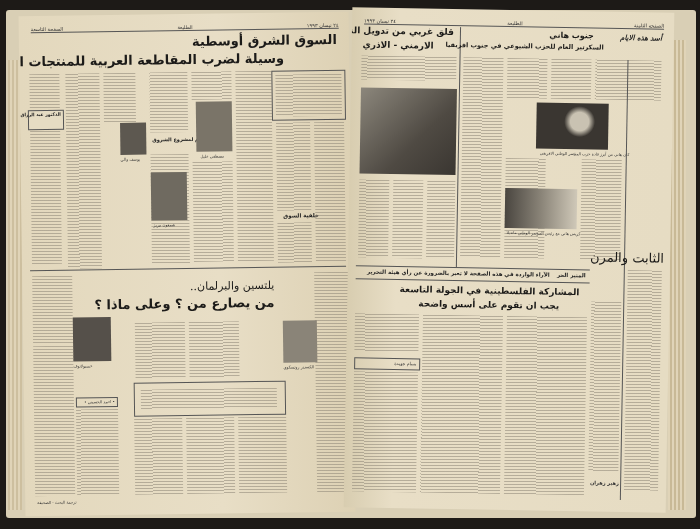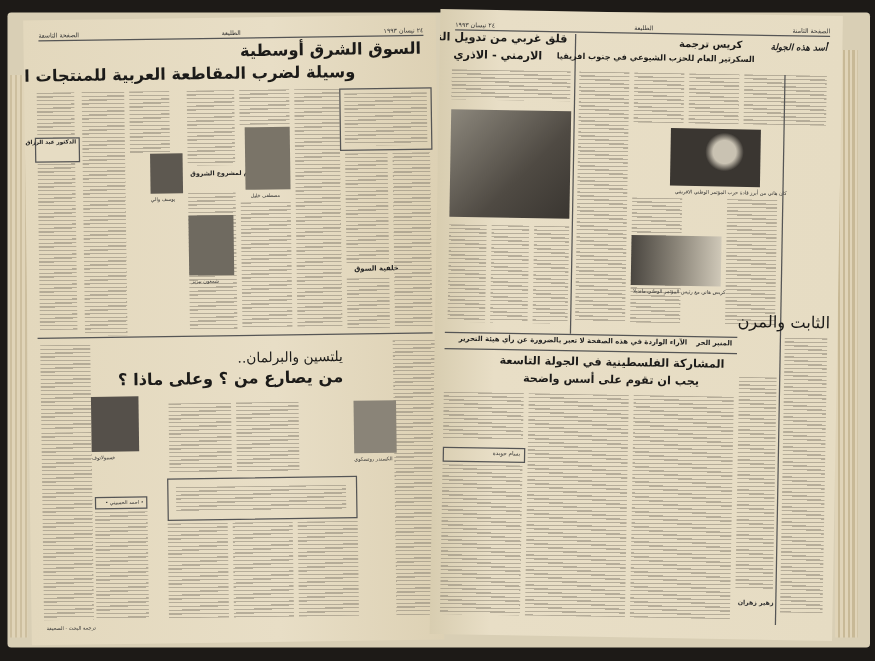--- a/index.html
+++ b/index.html
@@ -98,22 +98,22 @@
 
   <div class="headline" style="right:220px;top:18px;font-size:9px;">قلق غربي من تدويل النزاع</div>
   <div class="headline" style="right:240px;top:32px;font-size:9px;">الارمني - الاذري</div>
   <div class="rule" style="left:108px;top:18px;width:1px;height:240px;"></div>
   <div class="txt" style="left:10px;top:48px;width:95px;height:24px;"></div>
   <div class="photo" style="left:10px;top:80px;width:96px;height:86px;background:linear-gradient(135deg,#8c877c,#4f4a43 60%,#3a3631);"></div>
   <div class="txt" style="left:10px;top:172px;width:30px;height:78px;"></div>
   <div class="txt" style="left:44px;top:172px;width:30px;height:78px;"></div>
   <div class="txt" style="left:78px;top:172px;width:28px;height:78px;"></div>
 
-  <div class="label" style="right:12px;top:22px;font-size:7px;font-style:italic;">أسد هذه الجولة</div>
-  <div class="headline" style="right:80px;top:20px;font-size:8px;">كريس ترجمة</div>
+  <div class="label" style="right:12px;top:22px;font-size:7px;font-style:italic;">أسد هذه الايام</div>
+  <div class="headline" style="right:80px;top:20px;font-size:8px;">جنوب هاني</div>
   <div class="headline" style="right:70px;top:32px;font-size:6.5px;">السكرتير العام للحزب الشيوعي في جنوب افريقيا</div>
   <div class="txt" style="left:112px;top:48px;width:40px;height:200px;"></div>
   <div class="txt" style="left:156px;top:48px;width:40px;height:40px;"></div>
   <div class="photo" style="left:186px;top:92px;width:72px;height:46px;background:radial-gradient(circle at 60% 40%,#c9c2b2 0 18%,#3a3631 30%);"></div>
   <div class="caption" style="left:190px;top:140px;">كان هاني من أبرز قادة حزب المؤتمر الوطني الافريقي</div>
   <div class="txt" style="left:200px;top:48px;width:40px;height:40px;"></div>
   <div class="txt" style="left:244px;top:48px;width:66px;height:40px;"></div>
   <div class="txt" style="left:156px;top:148px;width:40px;height:100px;"></div>
   <div class="photo" style="left:156px;top:178px;width:72px;height:40px;background:linear-gradient(90deg,#4a4640,#8a8478 50%,#cfc8b8);"></div>
   <div class="caption" style="left:158px;top:220px;">كريس هاني مع رئيس المؤتمر الوطني مانديلا</div>

